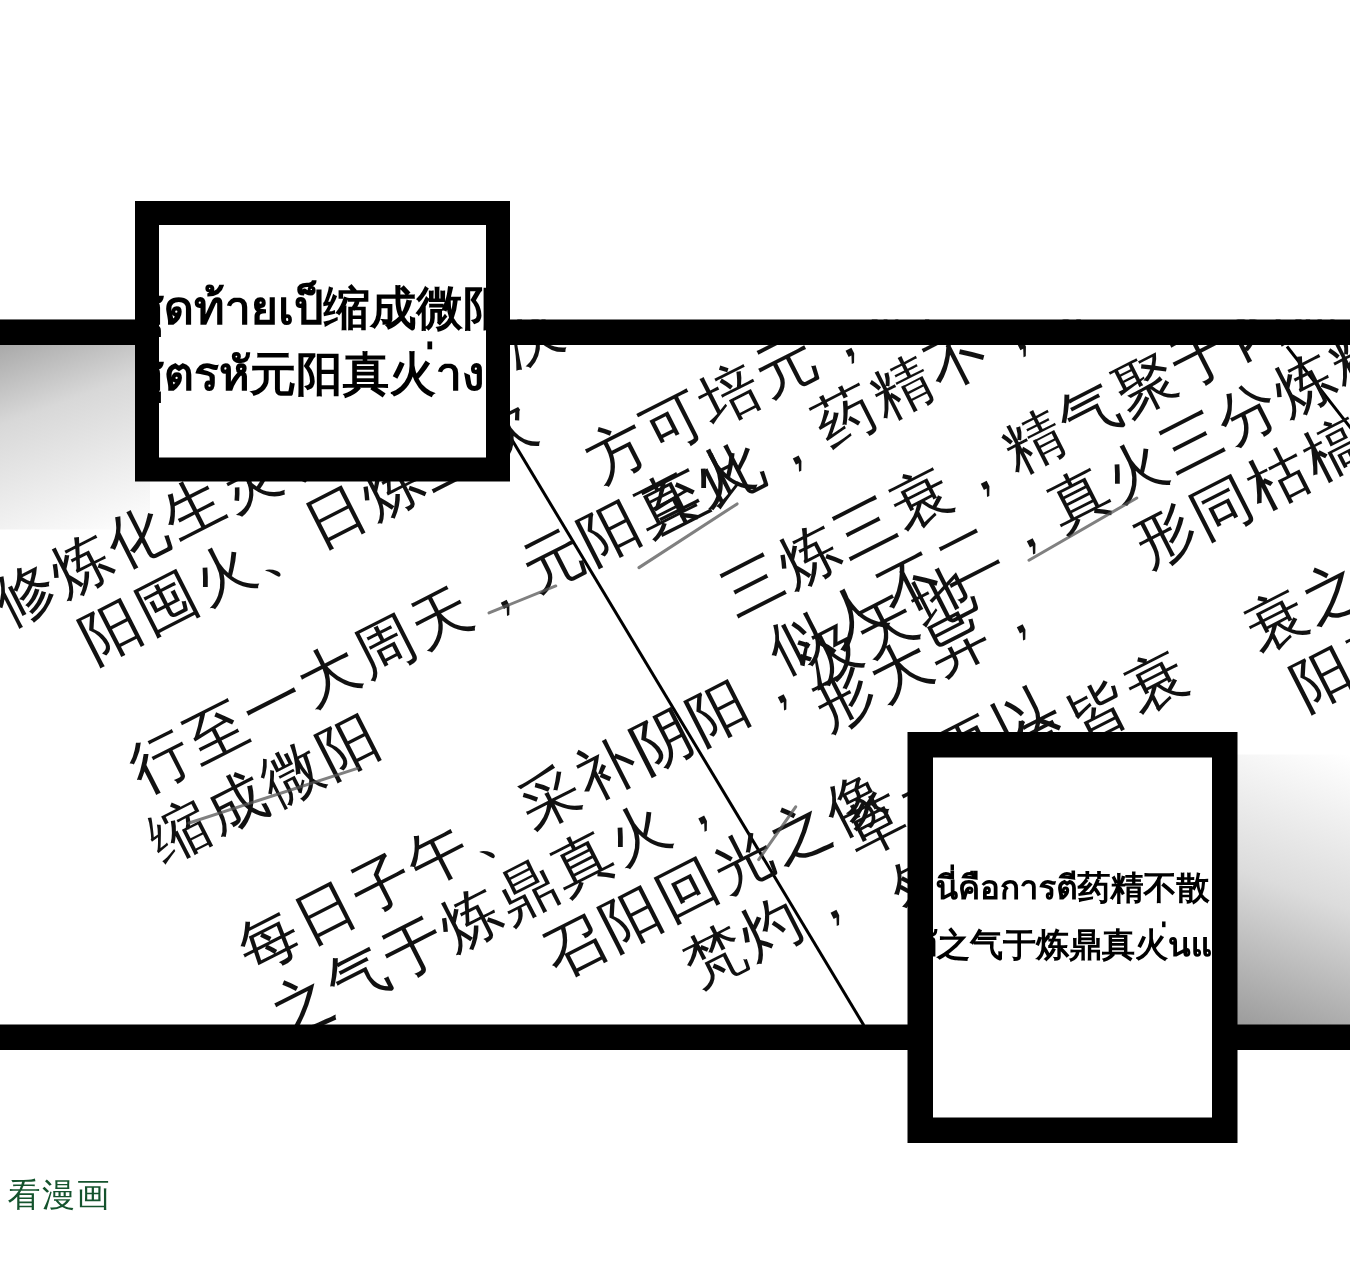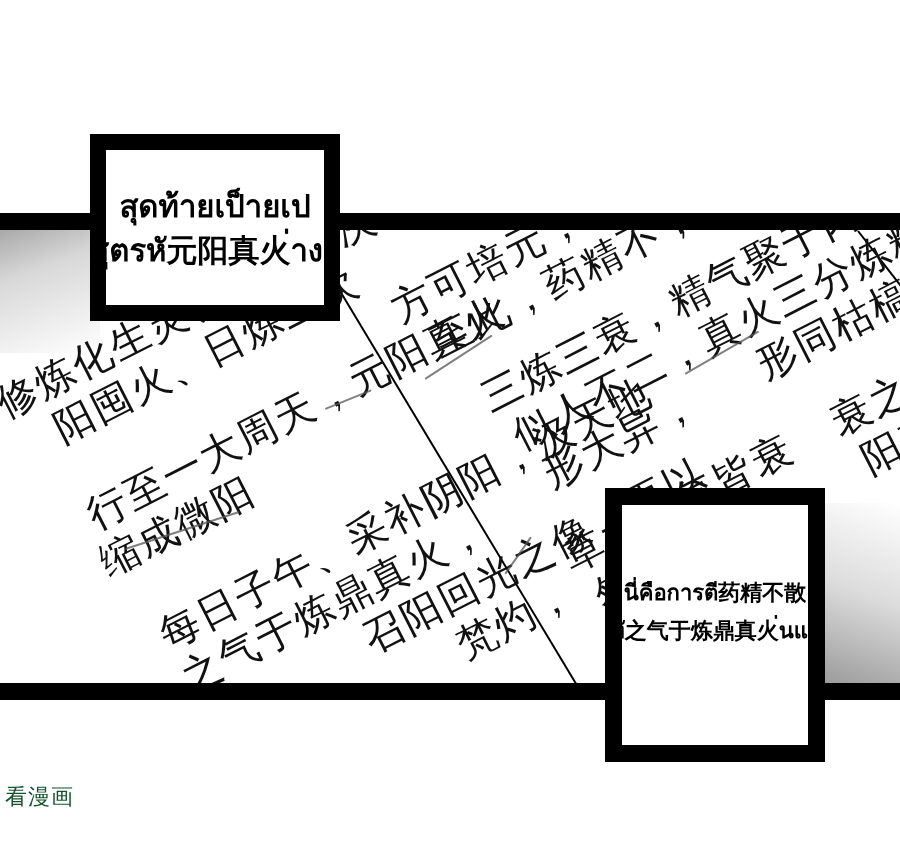--- a/index.html
+++ b/index.html
@@ -88,21 +88,21 @@
   <div class="swoosh" style="left:425px; top:165px; width:80px; transform: rotate(-33deg);"></div>
   <div class="swoosh" style="left:685px; top:160px; width:85px; transform: rotate(-30deg);"></div>
   <div class="swoosh" style="left:505px; top:360px; width:45px; transform: rotate(-55deg);"></div>
 </div>
 
 <div class="panel-border-top"></div>
 <div class="panel-border-bottom"></div>
 
 <div class="caption cap-top">
   <div class="inner">
-    <span>สุดท้ายเป็ายเป</span>
+    <span>สุดท้ายเป็缩成微阳</span>
     <span>สูตรหั元阳真火่างๆ</span>
   </div>
 </div>
 
 <div class="caption cap-bottom">
   <div class="inner">
     <span>นี่คือการตี药精不散</span>
     <span>ทั之气于炼鼎真火่นแร่</span>
   </div>
 </div>

